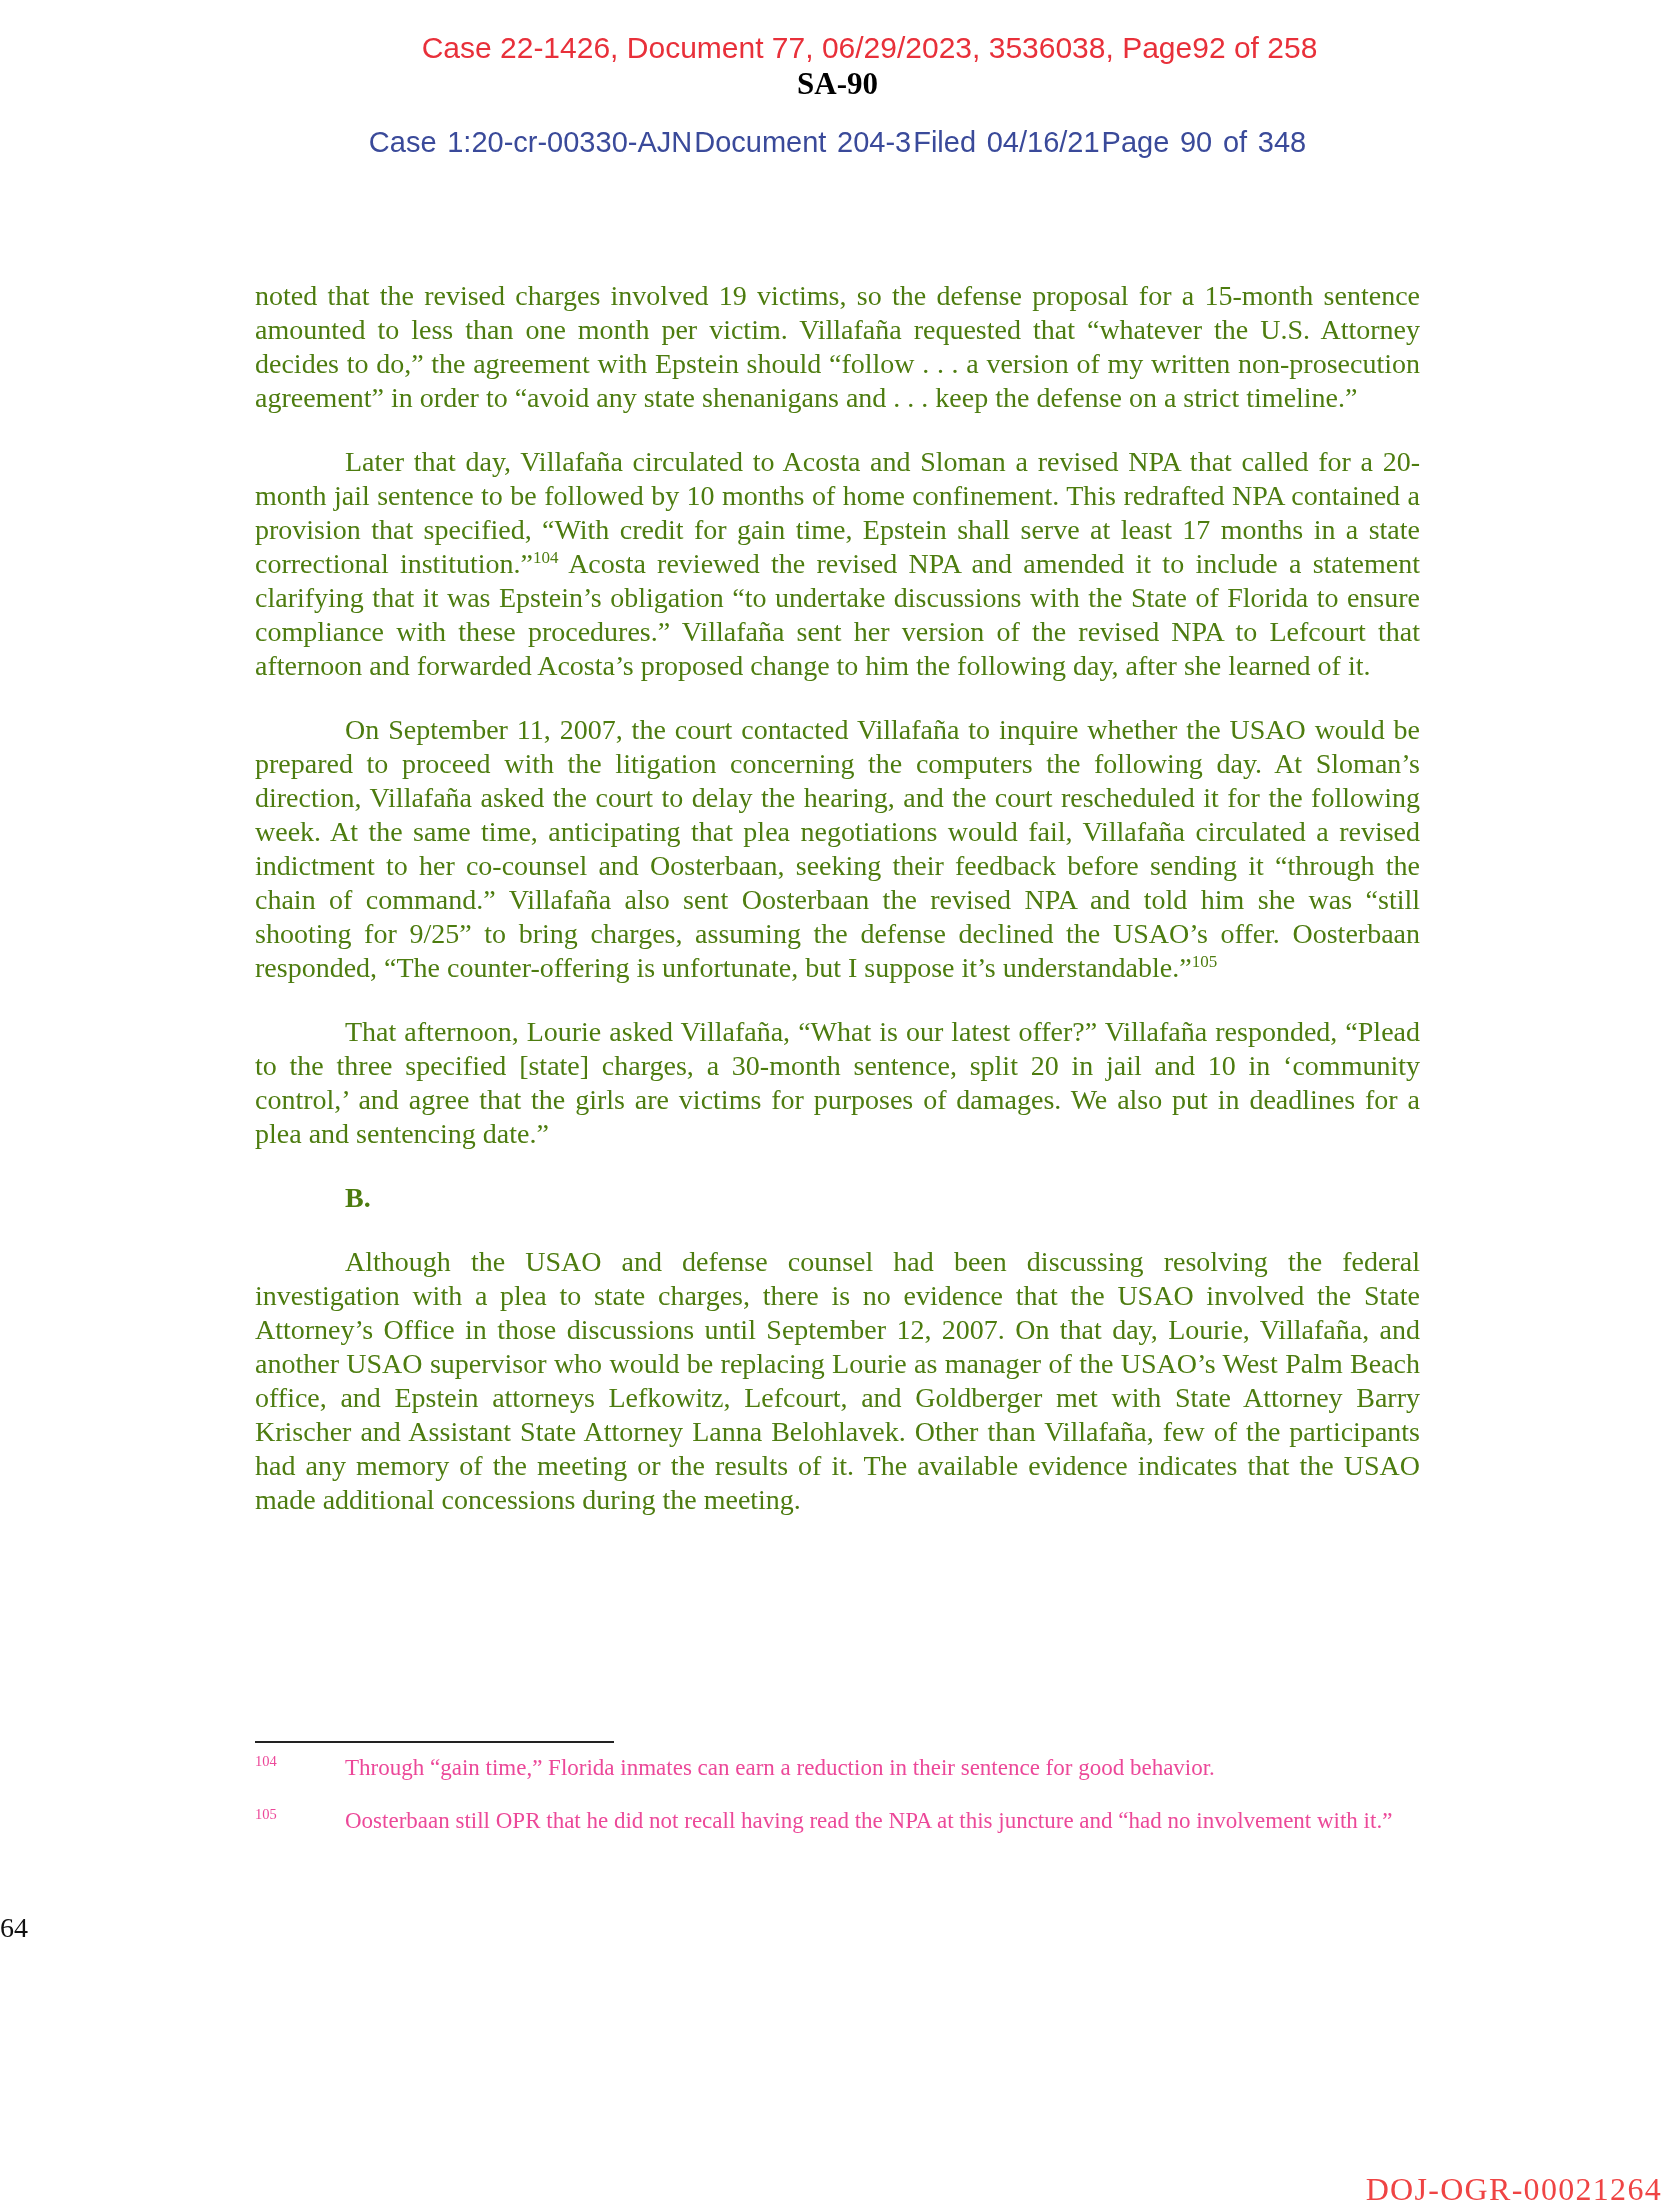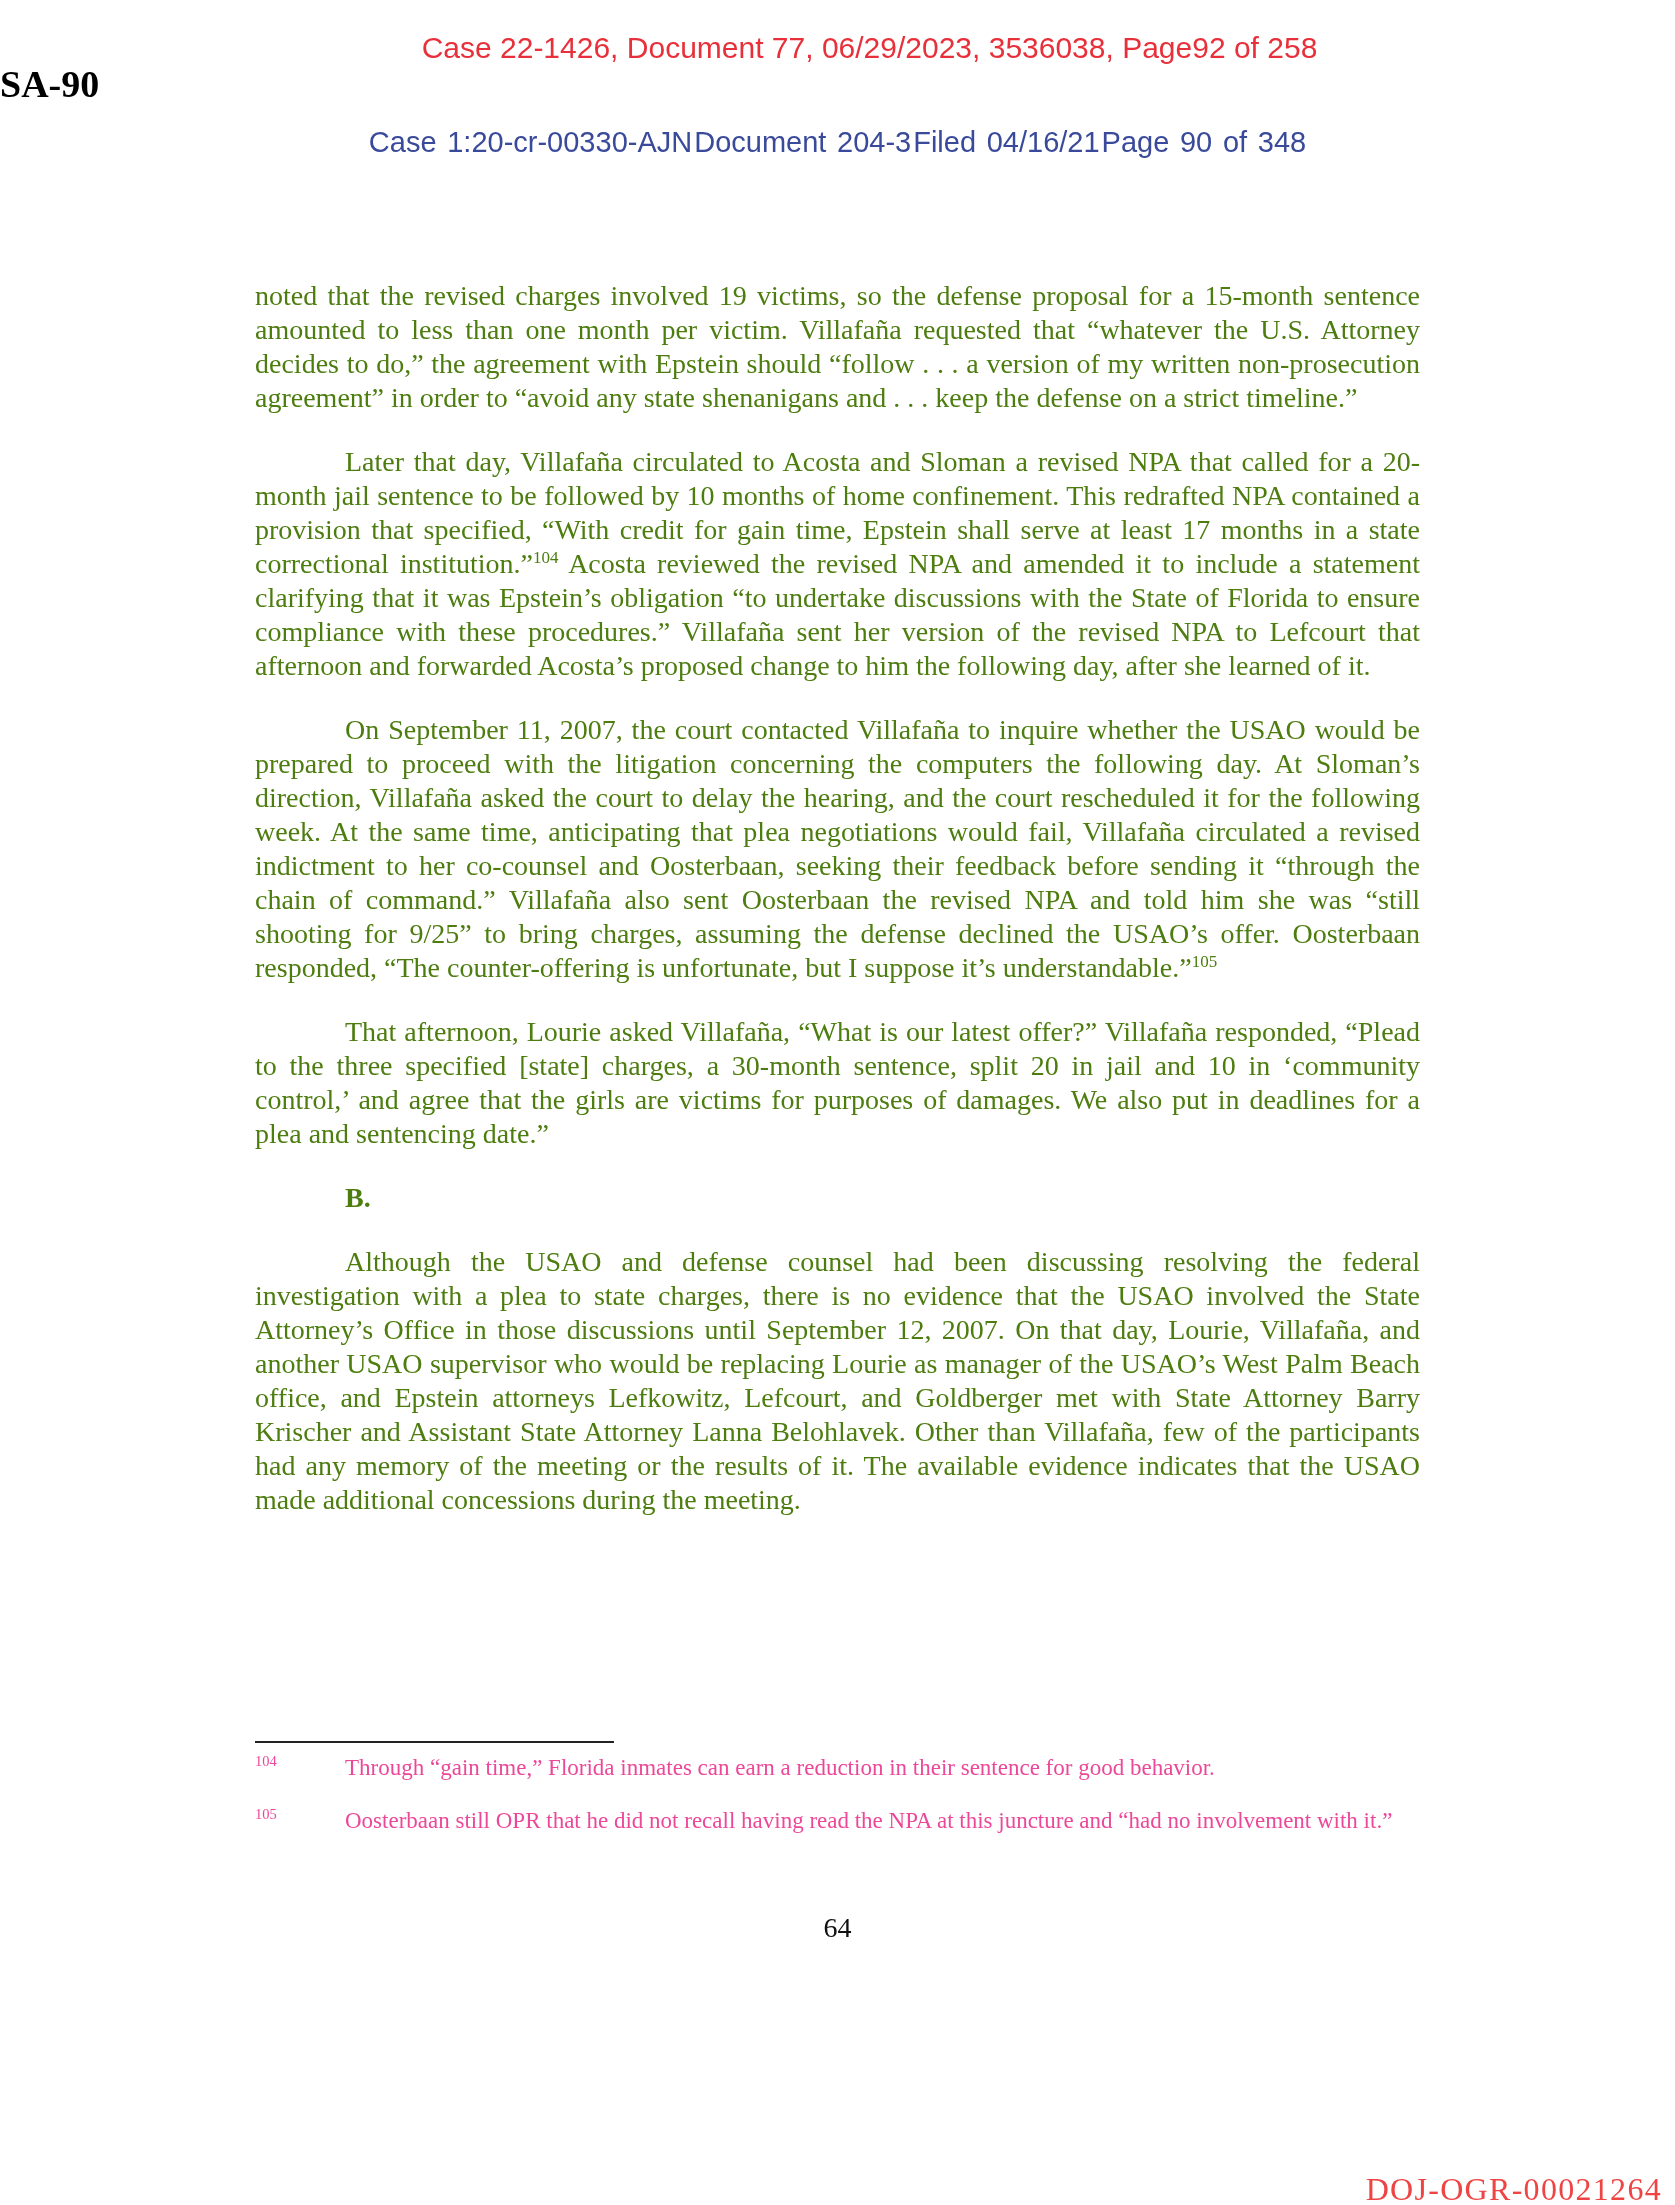--- a/index.html
+++ b/index.html
@@ -3,22 +3,22 @@
 <meta charset="utf-8">
 <style>
   html, body { margin: 0; padding: 0; background: #ffffff; }
   body { width: 1675px; height: 2205px; position: relative; overflow: hidden; }
   .page { position: absolute; left: 0; top: 0; width: 1675px; height: 2205px; background: #fff; }
   .hdr-red {
     position: absolute; left: 0; width: 1675px; top: 29px; text-align: center;
     font-family: "Liberation Sans", sans-serif; font-size: 30px; color: #e8303a; line-height: 37px; margin-left: 32px;
   }
   .hdr-sa {
-    position: absolute; left: 0; width: 1675px; top: 59px; text-align: left;
-    font-family: "Liberation Serif", serif; font-weight: bold; font-size: 38px; color: #000; line-height: 50px;
+    position: absolute; left: 0; width: 1675px; top: 59px; text-align: center;
+    font-family: "Liberation Serif", serif; font-weight: bold; font-size: 31px; color: #000; line-height: 50px;
   }
   .hdr-blue {
     position: absolute; left: 0; width: 1675px; top: 125px; text-align: center;
     font-family: "Liberation Sans", sans-serif; font-size: 29px; color: #3a4a9a; line-height: 35px;
     word-spacing: 2.6px;
   }
   .hdr-blue span { margin: 0 1px; }
   .body {
     position: absolute; left: 255px; width: 1165px; top: 279px;
     font-family: "Liberation Serif", serif; font-size: 28px; line-height: 34px; color: #4d7c0f;
@@ -33,21 +33,21 @@
   .heading .letter { width: 90px; flex: none; padding-left: 90px; box-sizing: content-box; }
   .heading .title { flex: 1; text-align: justify; }
   .fn-rule { position: absolute; left: 255px; top: 1741px; width: 359px; height: 2px; background: #222; }
   .footnotes {
     position: absolute; left: 255px; width: 1165px; top: 1753px;
     font-family: "Liberation Serif", serif; font-size: 23px; line-height: 29px; color: #ec4899; text-align: justify;
   }
   .fn { margin: 0 0 24px 0; }
   .fn .num { font-size: 14.5px; vertical-align: 9.2px; line-height: 0; display: inline-block; width: 90px; }
   .page-num {
-    position: absolute; left: 0; width: 1675px; top: 1912px; text-align: center;
+    position: absolute; left: 0; width: 1675px; top: 1912px; 
     font-family: "Liberation Serif", serif; font-size: 28px; color: #111;
   }
   .bates {
     position: absolute; right: 13px; top: 2171px;
     font-family: Liberation Serif, serif; font-size: 32px; color: #ef4444; letter-spacing: 1.3px;
   }
 </style>
 </head>
 <body>
 

